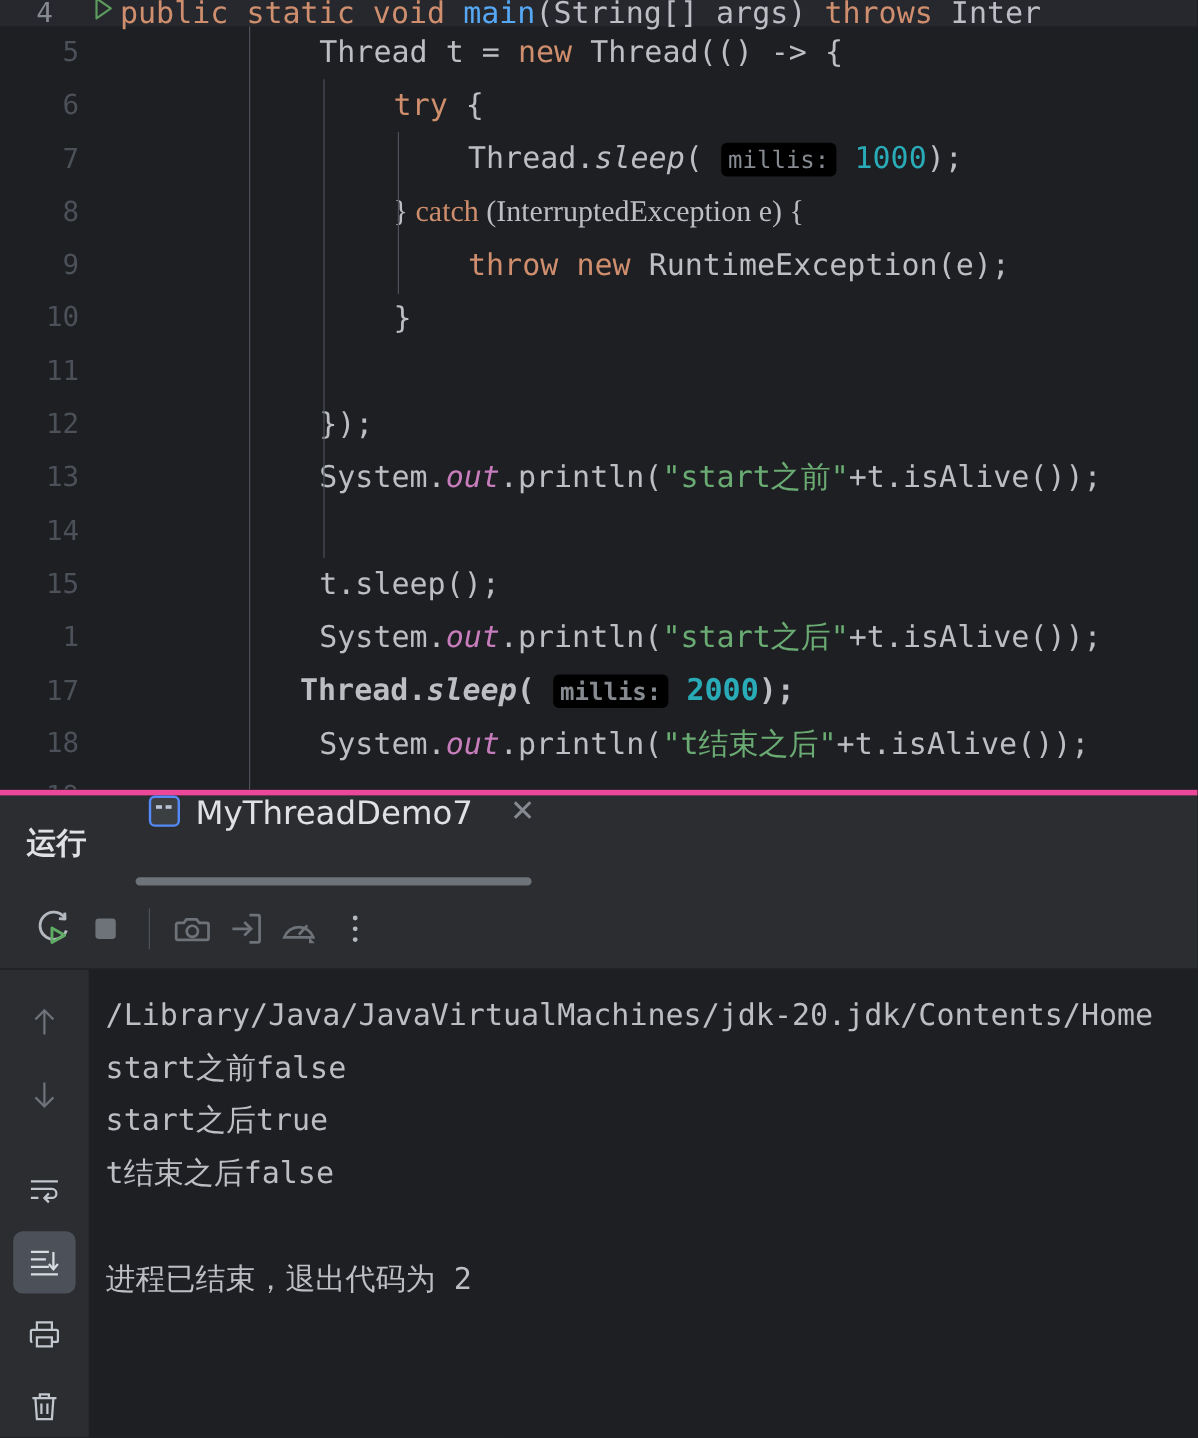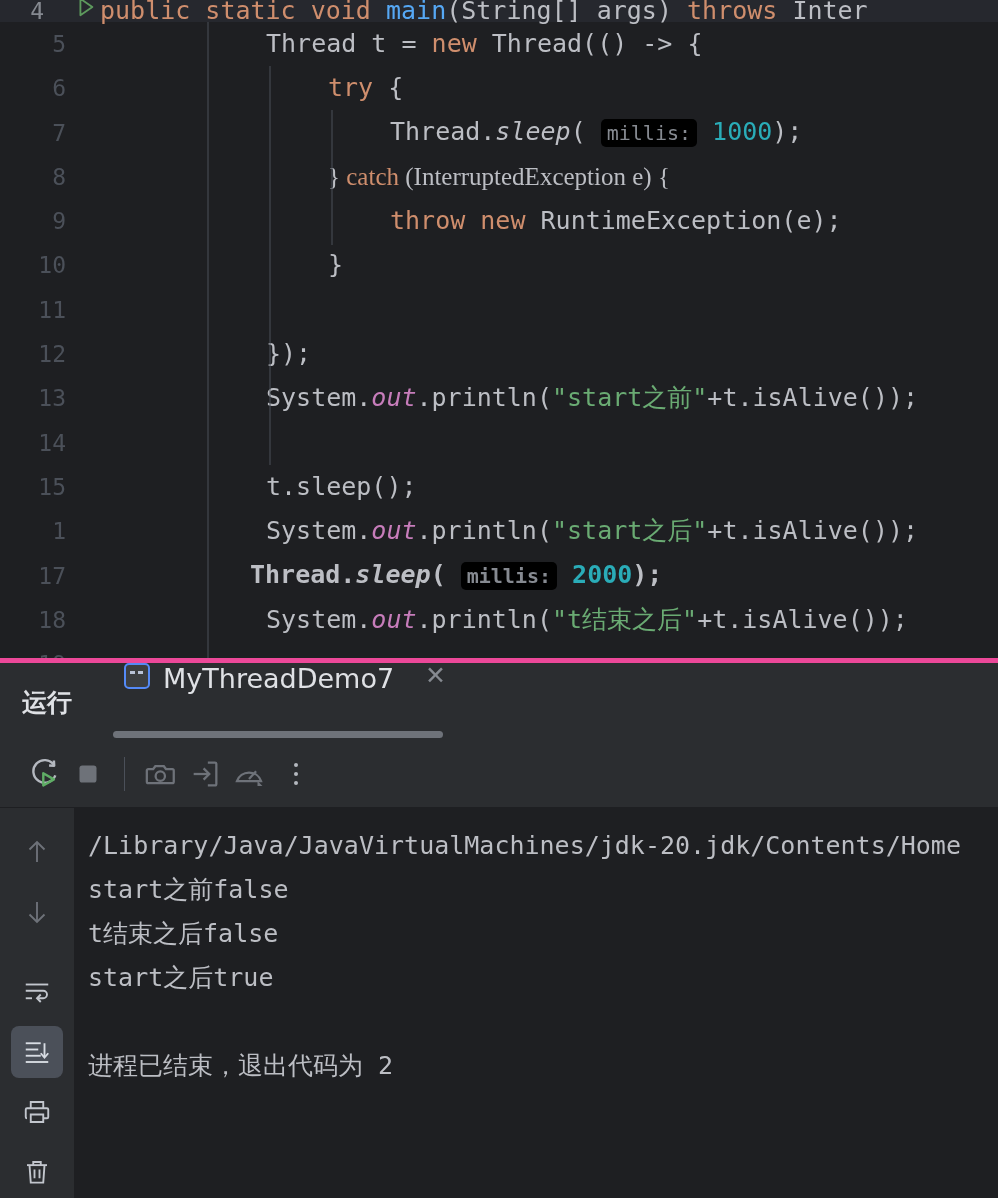--- a/index.html
+++ b/index.html
@@ -385,16 +385,16 @@
         <div class="side-btn">
           <svg width="30" height="30" viewBox="0 0 24 24" fill="none" stroke="#c2c6cd" stroke-width="1.5">
             <path d="M4 6.5 H20"></path>
             <path d="M9 6.5 V4 h6 v2.5"></path>
             <path d="M6 6.5 L7 20.5 h10 L18 6.5"></path>
             <path d="M10 10 V17 M14 10 V17"></path>
           </svg>
         </div>
       </div>
 
-      <div class="console-out" id="console-out"><div class="out-line">/Library/Java/JavaVirtualMachines/jdk-20.jdk/Contents/Home</div><div class="out-line">start之前false</div><div class="out-line">t结束之后false</div><div class="out-line">start之后true</div><div class="out-line blank">&nbsp;</div><div class="out-line">进程已结束，退出代码为 2</div></div>
+      <div class="console-out" id="console-out"><div class="out-line">/Library/Java/JavaVirtualMachines/jdk-20.jdk/Contents/Home</div><div class="out-line">start之前false</div><div class="out-line">start之后true</div><div class="out-line">t结束之后false</div><div class="out-line blank">&nbsp;</div><div class="out-line">进程已结束，退出代码为 2</div></div>
     </div>
   </div>
 </div>
 
 </body></html>

